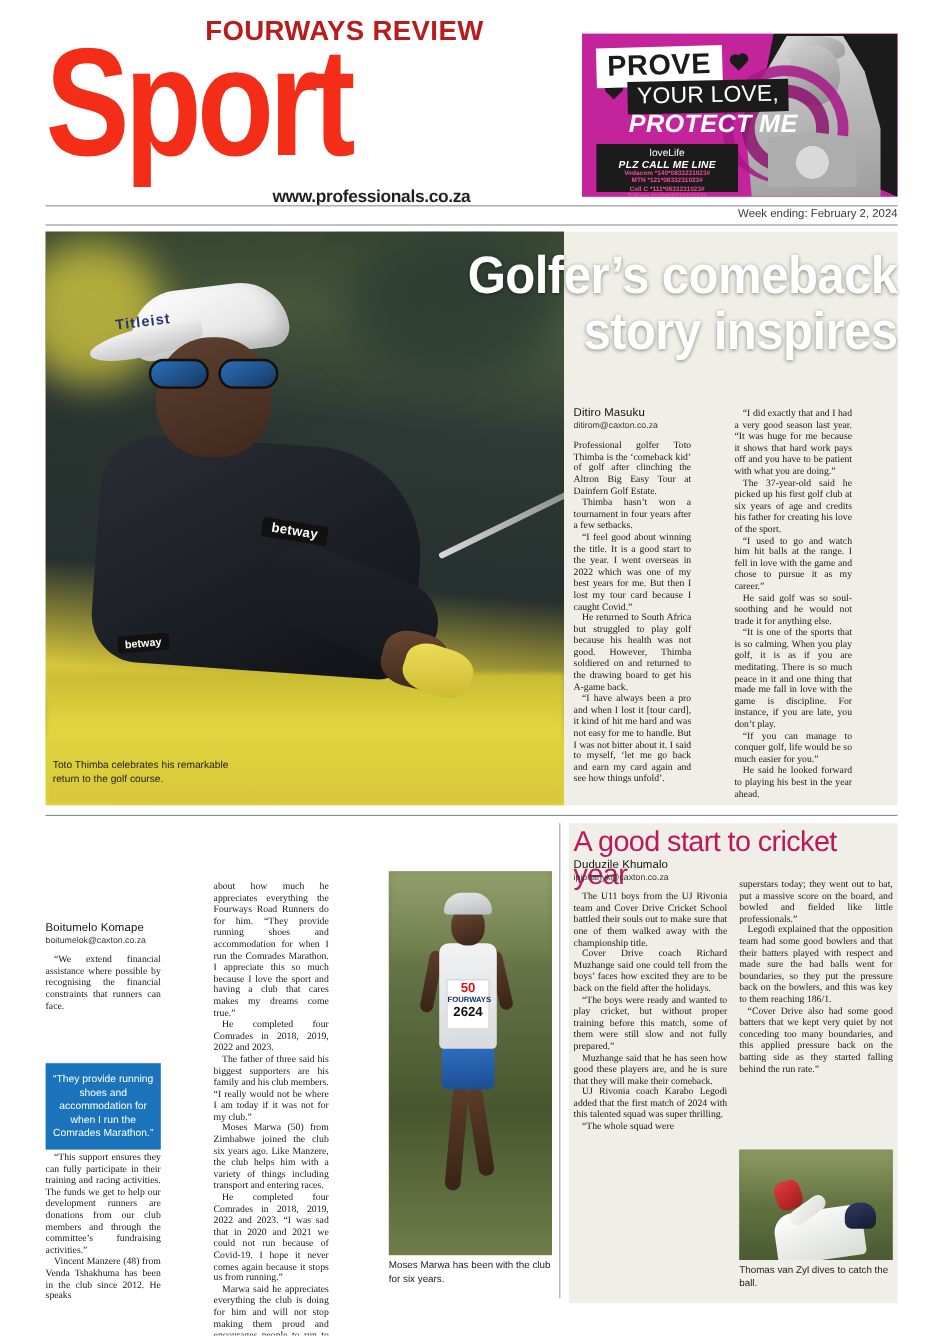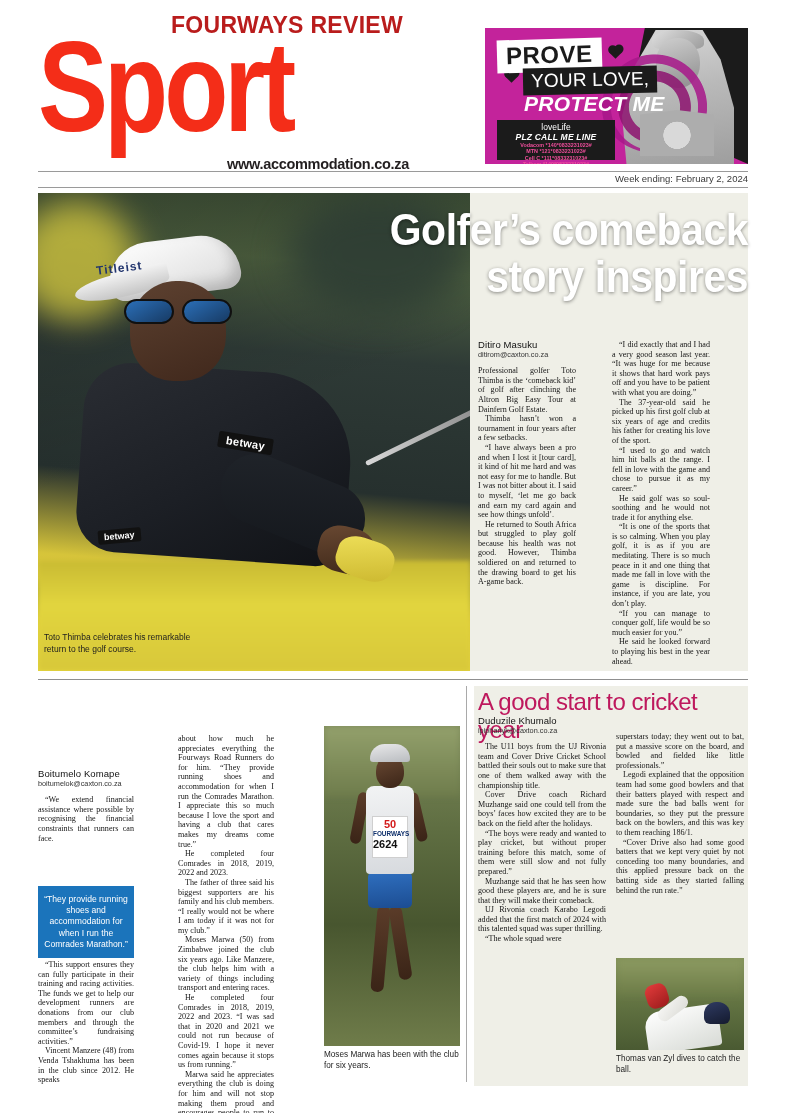--- a/index.html
+++ b/index.html
@@ -188,21 +188,21 @@
         background:linear-gradient(160deg,#6b4a34,#3a2417); }
   .rp-vest { position:absolute; left:42px; top:60px; width:48px; height:88px;
         background:linear-gradient(175deg,#f2f3f4,#d7dade); border-radius:8px 8px 4px 4px; }
   .rp-bib { position:absolute; left:48px; top:90px; width:36px; height:42px; background:#fff;
         border:1px solid #cfcfcf; }
   .rp-bib .n1 { font-family:"Liberation Sans", sans-serif; font-weight:bold; font-size:11px;
         color:#d31a1a; text-align:center; line-height:12px; margin-top:1px; }
   .rp-bib .n2 { font-family:"Liberation Sans", sans-serif; font-weight:bold; font-size:6.4px;
         color:#0e2f6b; text-align:center; line-height:8px; }
   .rp-bib .n3 { font-family:"Liberation Sans", sans-serif; font-weight:bold; font-size:11px;
-        color:#111; line-height:13px; }
+        color:#111; text-align:center; line-height:13px; }
   .rp-shorts { position:absolute; left:44px; top:146px; width:44px; height:36px;
         background:linear-gradient(175deg,#2f6fbf,#1c4d92); border-radius:5px; }
   .rp-legL { position:absolute; left:50px; top:180px; width:13px; height:86px;
         background:linear-gradient(180deg,#5b3c29,#3a2417); border-radius:6px; transform:rotate(5deg); }
   .rp-legR { position:absolute; left:70px; top:180px; width:13px; height:74px;
         background:linear-gradient(180deg,#5b3c29,#3a2417); border-radius:6px; transform:rotate(-9deg); }
   .rp-armL { position:absolute; left:30px; top:66px; width:11px; height:52px;
         background:linear-gradient(180deg,#5b3c29,#3a2417); border-radius:6px; transform:rotate(11deg); }
   .rp-armR { position:absolute; left:88px; top:66px; width:11px; height:50px;
         background:linear-gradient(180deg,#5b3c29,#3a2417); border-radius:6px; transform:rotate(-13deg); }
@@ -235,21 +235,21 @@
         font-family:"Liberation Sans", sans-serif; font-size:8.2px; line-height:10.5px; color:#1d1d1d; }
 </style>
 </head>
 <body>
 
 <div class="page">
 
   <div class="masthead">
     <div class="kicker">FOURWAYS REVIEW</div>
     <div class="sport-word">Sport</div>
-    <div class="website">www.accommodation.co.za</div>
+    <div class="website">www.professionals.co.za</div>
   </div>
 
   <div class="ad">
     <div class="ad-bg-dark"></div>
     <div class="ad-woman"></div>
     <div class="ad-scarf"></div>
     <div class="ad-face"></div>
     <div class="ad-swirl"></div>
     <div class="ad-hands"></div>
     <div class="ad-heart h1"></div>
@@ -302,22 +302,23 @@
   <div class="headline-wrap">
     <div class="headline">Golfer’s comeback</div>
     <div class="headline">story inspires</div>
   </div>
 
   <div class="feat-col feat-c1">
     <div class="byline-name">Ditiro Masuku</div>
     <div class="byline-mail">ditirom@caxton.co.za</div>
     <p class="noind">Professional golfer Toto Thimba is the ‘comeback kid’ of golf after clinching the Altron Big Easy Tour at Dainfern Golf Estate.</p>
     <p>Thimba hasn’t won a tournament in four years after a few setbacks.</p>
+    <p>“I feel good about winning the title. It is a good start to the year. I went overseas in 2022 which was one of my best years for me. But then I lost my tour card because I caught Covid.”</p>
+    <p>He returned to South Africa but struggled to play golf because his health was not good. However, Thimba soldiered on and returned to the drawing board to get his A-game back.</p>
     <p>“I have always been a pro and when I lost it [tour card], it kind of hit me hard and was not easy for me to handle. But I was not bitter about it. I said to myself, ‘let me go back and earn my card again and see how things unfold’.</p>
-    <p>He returned to South Africa but struggled to play golf because his health was not good. However, Thimba soldiered on and returned to the drawing board to get his A-game back.</p>
   </div>
 
   <div class="feat-col feat-c2">
     <p>“I did exactly that and I had a very good season last year. “It was huge for me because it shows that hard work pays off and you have to be patient with what you are doing.”</p>
     <p>The 37-year-old said he picked up his first golf club at six years of age and credits his father for creating his love of the sport.</p>
     <p>“I used to go and watch him hit balls at the range. I fell in love with the game and chose to pursue it as my career.”</p>
     <p>He said golf was so soul-soothing and he would not trade it for anything else.</p>
     <p>“It is one of the sports that is so calming. When you play golf, it is as if you are meditating. There is so much peace in it and one thing that made me fall in love with the game is discipline. For instance, if you are late, you don’t play.</p>
     <p>“If you can manage to conquer golf, life would be so much easier for you.”</p>
     <p>He said he looked forward to playing his best in the year ahead.</p>

